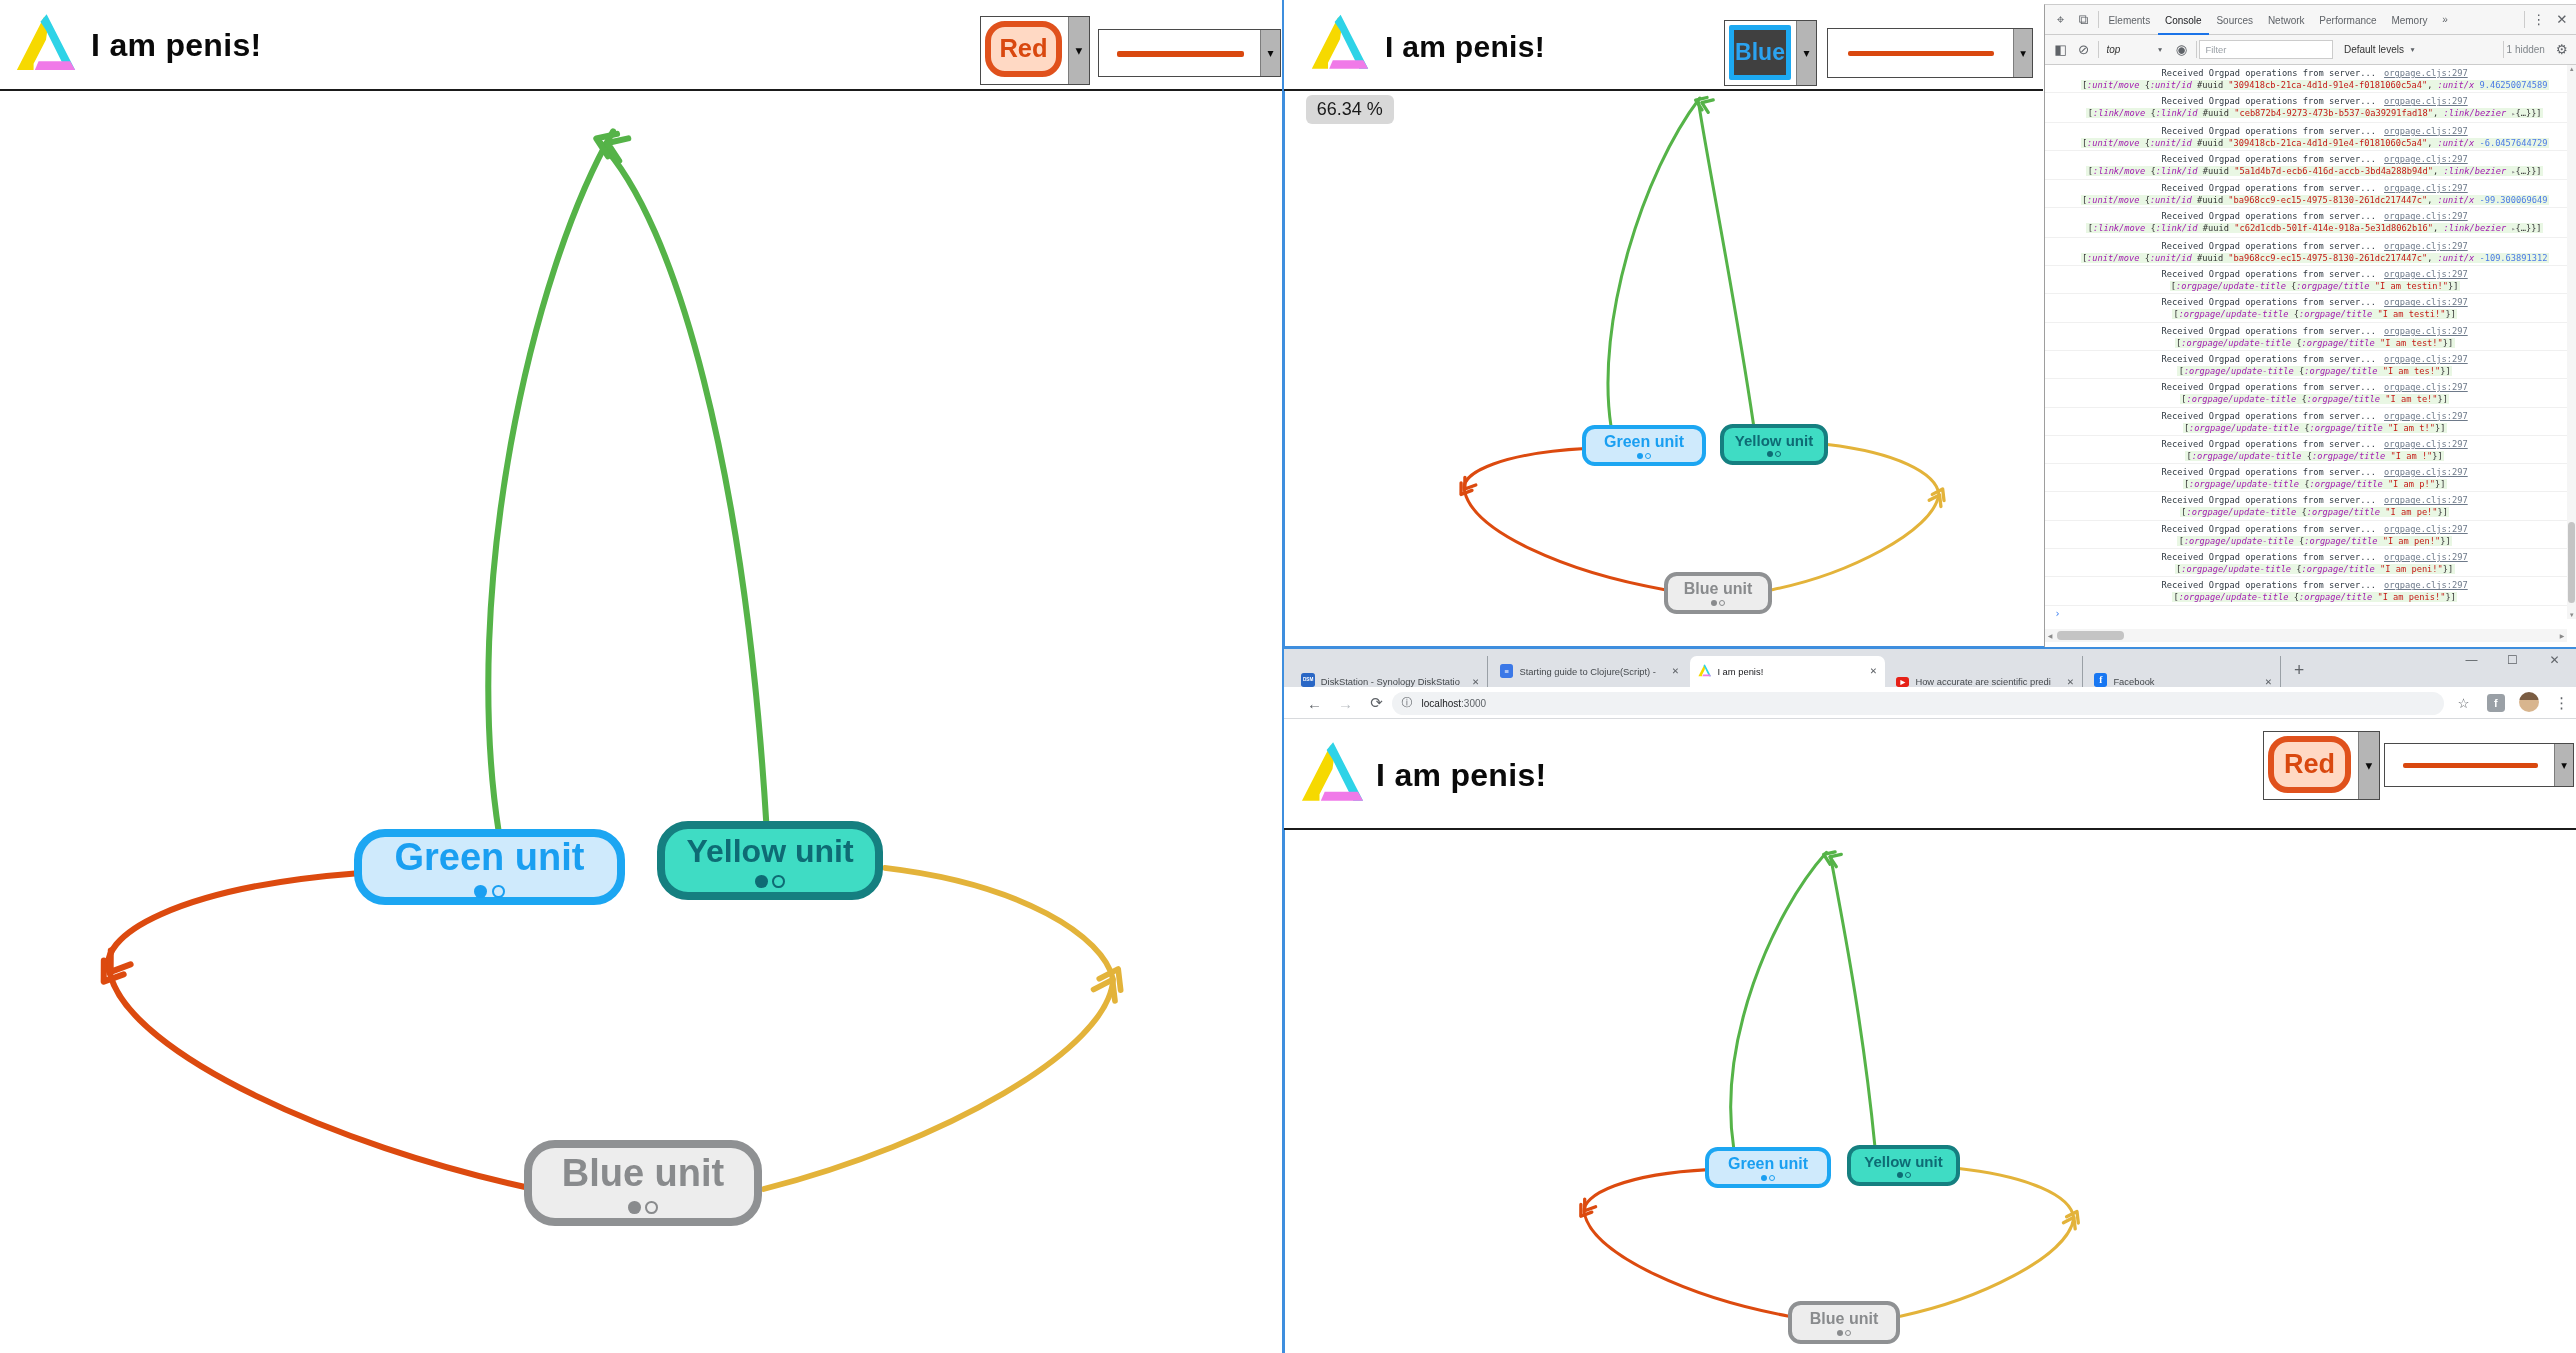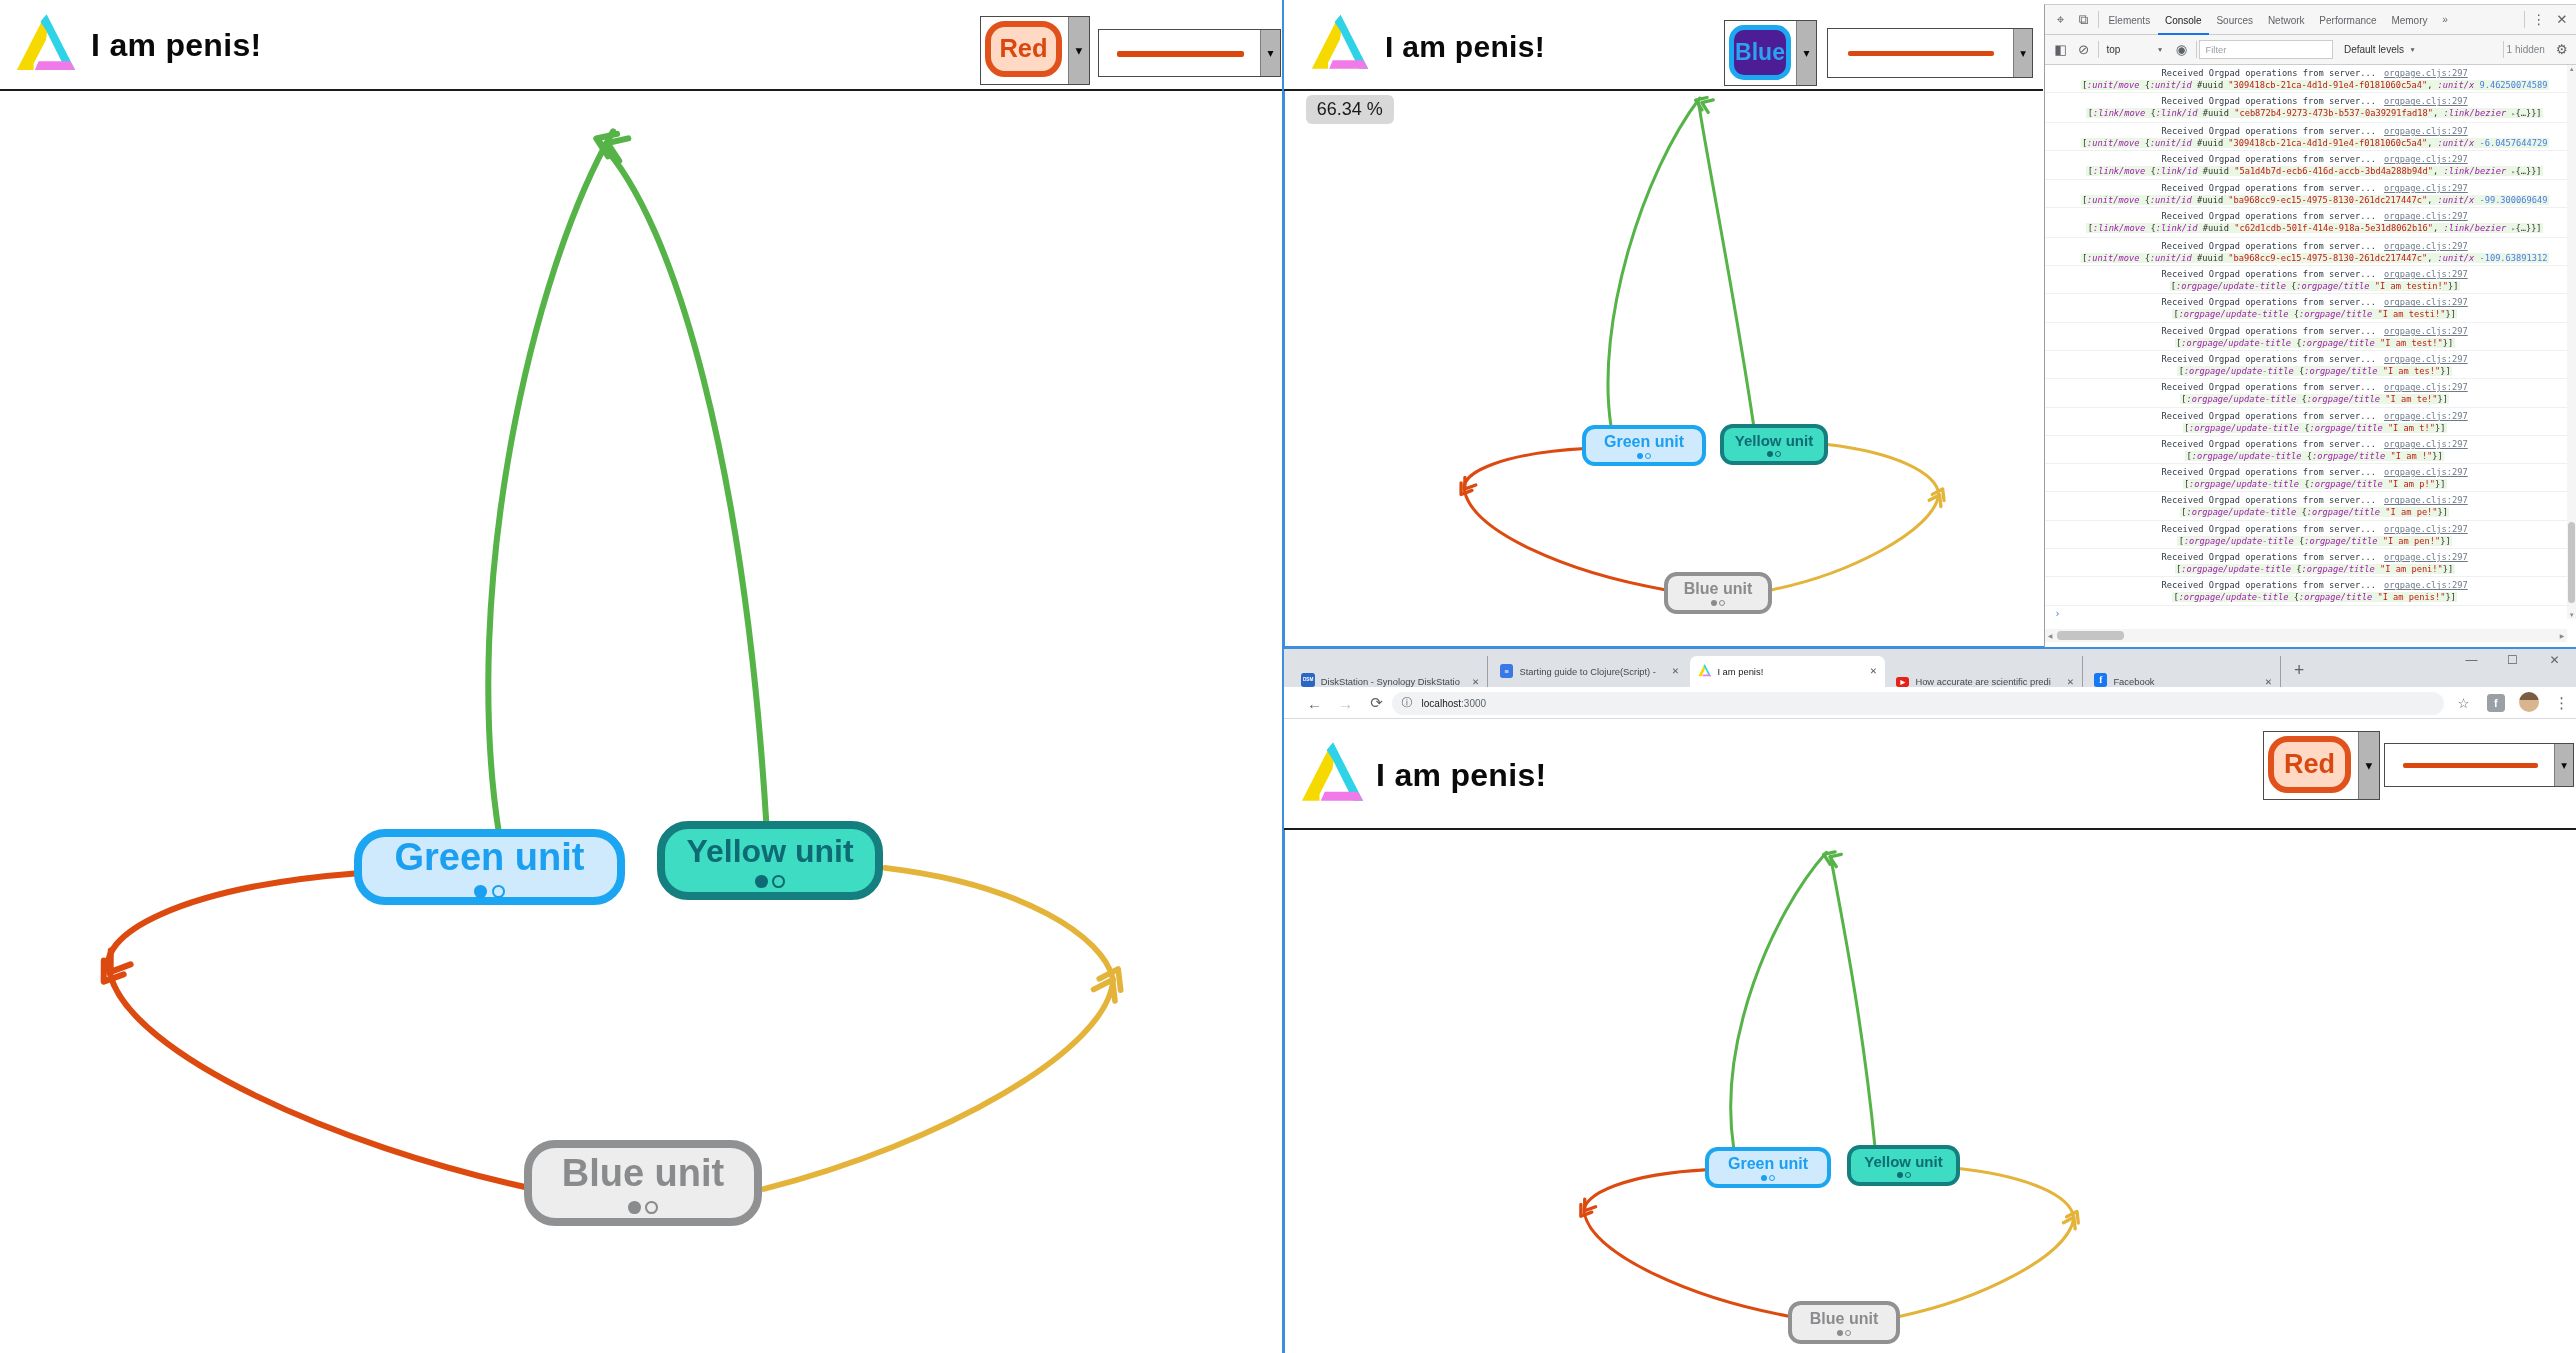--- a/index.html
+++ b/index.html
@@ -13,21 +13,21 @@
   
   .hdr { position:absolute; background:#fff; border-bottom:2px solid #1b1b1b; }
   .app-title { position:absolute; font-weight:bold; color:#0a0a0a; letter-spacing:0.3px; }
 
   
   .select-box { position:absolute; background:#fff; border:1.3px solid #4a4a4a;margin-top:9px; }
   .sel-strip { position:absolute; top:0; right:0; bottom:0; background:#b5b5b5;
     border-left:0.7px solid #7d7d7d; display:flex; align-items:center; justify-content:center; color:#0a0a0a; }
   .chip { position:absolute; display:flex; align-items:center; justify-content:center; font-weight:bold; }
   .chip.red  { border:6px solid #e0511c; background:#ffd9c4; color:#d9480f; border-radius:20px; }
-  .chip.blue { border:5.4px solid #1ca9f2; background:#4c1d95; color:#2ba3f0; border-radius:15px; }
+  .chip.blue { border:5.4px solid #1ca9f2; background:#404040; color:#2ba3f0; border-radius:2px; }
   .line-swatch { position:absolute; background:#d9480f; height:6px; border-radius:2px; }
 
   
   .unit { position:absolute; display:flex; flex-direction:column; align-items:center; justify-content:center; font-weight:bold; }
   .unit.green { background:#cfeafc; border:8.7px solid #1ca6f2; color:#1a9ff1; border-radius:31px; }
   .unit.teal  { background:#3fdcc4; border:8.7px solid #157f80; color:#0e6b74; border-radius:31px; }
   .unit.gray  { background:#ededed; border:8.7px solid #8f9193; color:#898b8d; border-radius:31px; }
   .unit.sm.green { border-width:4.7px; border-radius:12.8px; }
   .unit.sm.teal  { border-width:4.7px; border-radius:12.8px; }
   .unit.sm.gray  { border-width:4.7px; border-radius:12.8px; }
@@ -225,21 +225,21 @@
       <span class="dt-tab">»</span>
       <span style="flex:1"></span>
       <span class="dt-sep"></span>
       <span class="dt-icon">⋮</span>
       <span class="dt-icon" style="margin-right:2.7px;">✕</span>
     </div>
     <div class="dt-toolbar">
       <span class="dt-icon" style="margin-left:4px;">◧</span>
       <span class="dt-icon">⊘</span>
       <span class="dt-sep"></span>
-      <span style="margin:0 5.4px;color:#333;">top</span>
+      <span style="margin:0 5.4px;color:#333;font-style:italic;">top</span>
       <span style="font-size:6.7px;margin:0 6.7px 0 31px;">▼</span>
       <span class="dt-icon">◉</span>
       <span class="dt-sep"></span>
       <input class="dt-filter" placeholder="Filter" style="">
       <span style="margin-left:10.8px;color:#333;">Default levels</span>
       <span style="font-size:6.7px;margin-left:5.4px;">▼</span>
       <span style="flex:1"></span>
       <span class="dt-sep"></span>
       <span style="color:#80868b;">1 hidden</span>
       <span class="dt-icon" style="margin:0 2.7px 0 5.4px;">⚙</span>

